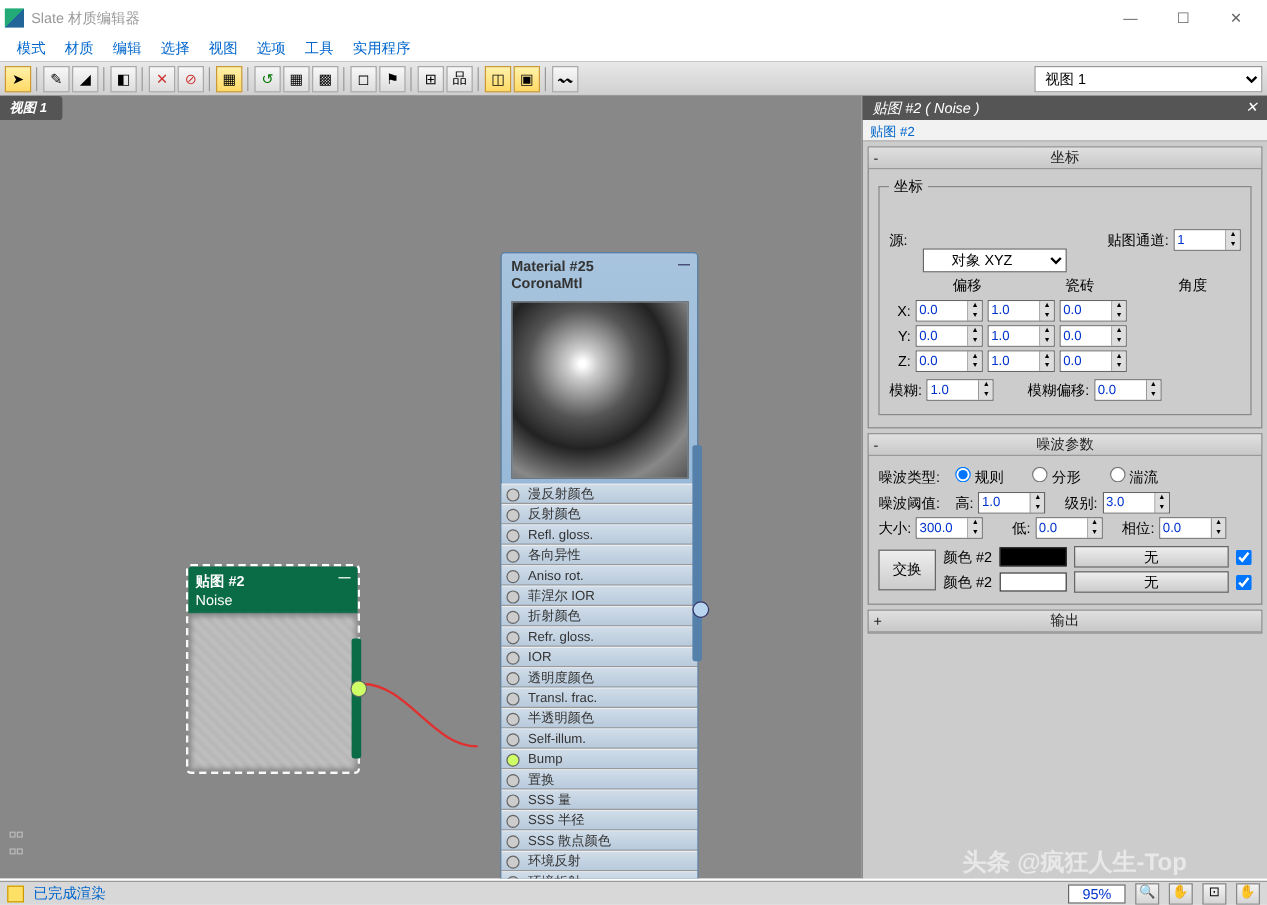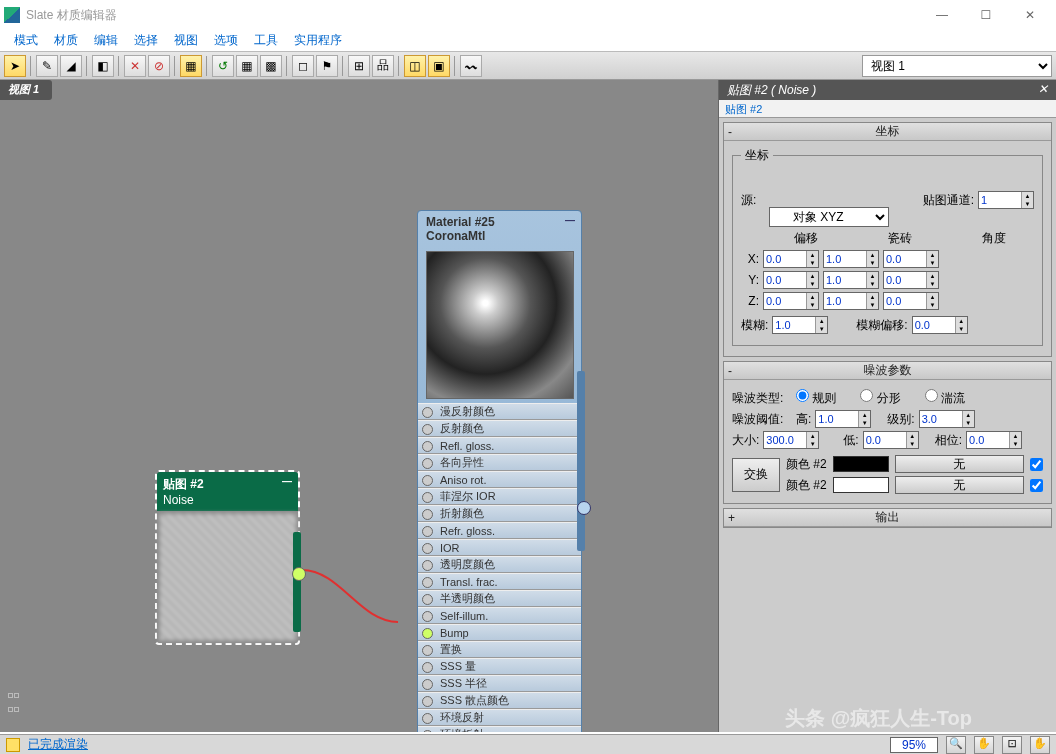--- a/index.html
+++ b/index.html
@@ -78,26 +78,26 @@
 .swap-btn { width: 48px; height: 34px; border: 1px solid #666; background: linear-gradient(#eee,#ccc); cursor: pointer; }
 .swatch { width: 56px; height: 16px; border: 1px solid #333; cursor: pointer; }
 .swatch.black { background: #000; }
 .swatch.white { background: #fff; }
 .nobtn { flex: 1; height: 18px; border: 1px solid #666; background: linear-gradient(#eee,#ccc); text-align: center; cursor: pointer; }
 .map-row { display: flex; align-items: center; gap: 6px; margin: 3px 0; }
 
 
 .status { position: absolute; bottom: 0; left: 0; right: 0; height: 20px; background: #d8d8d8; border-top: 1px solid #999; display: flex; align-items: center; padding: 0 6px; gap: 8px; }
 .status-ico { width: 14px; height: 14px; background: #ffe066; border: 1px solid #cc9900; }
-.status-text { color: #0066cc; flex: 1; text-decoration: underline; }
+.status-text { color: #0066cc; flex: 1; }
 .zoom-box { width: 48px; height: 16px; border: 1px solid #666; background: #fff; text-align: center; color: #0033cc; }
 .sb-btn { width: 20px; height: 18px; border: 1px solid #888; background: linear-gradient(#f4f4f4,#d4d4d4); text-align: center; font-size: 11px; cursor: pointer; }
 
 
-.watermark { position: absolute; bottom: 22px; right: 84px; font-size: 20px; color: #fff; opacity: 0.55; font-weight: bold; pointer-events: none; }
+.watermark { position: absolute; bottom: 22px; right: 67px; font-size: 20px; color: #fff; opacity: 0.55; font-weight: bold; pointer-events: none; }
 
 
 .bl-icon { position: absolute; left: 8px; bottom: 30px; width: 18px; height: 14px; opacity: .6; }
 .bl-icon span { display: inline-block; width: 5px; height: 5px; border: 1px solid #ddd; margin: 0 1px 1px 0; }
 </style>
 </head>
 <body>
 
 <div class="title-bar">
   <div class="title-left">

